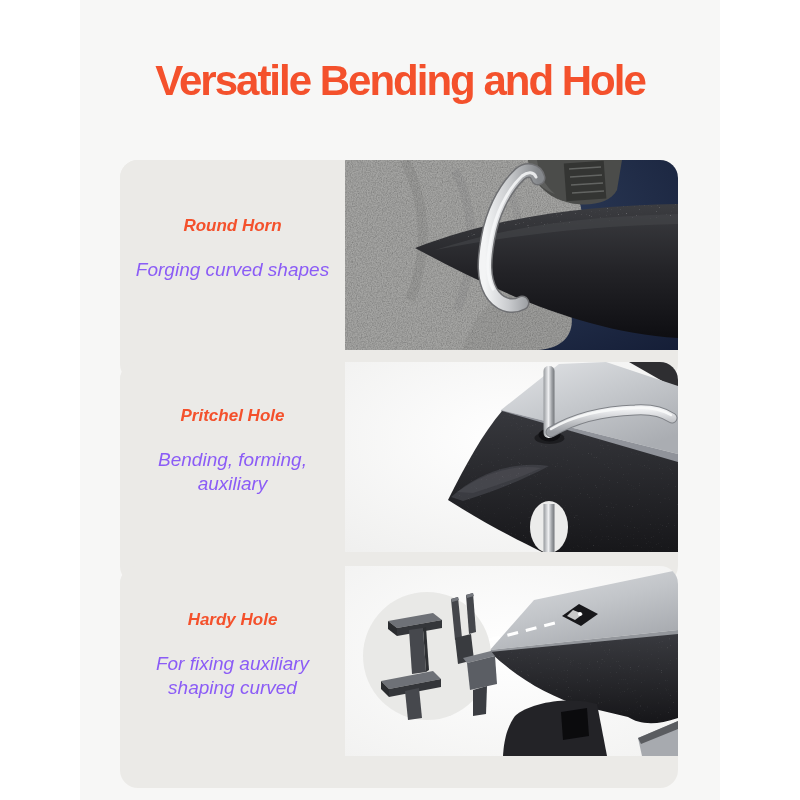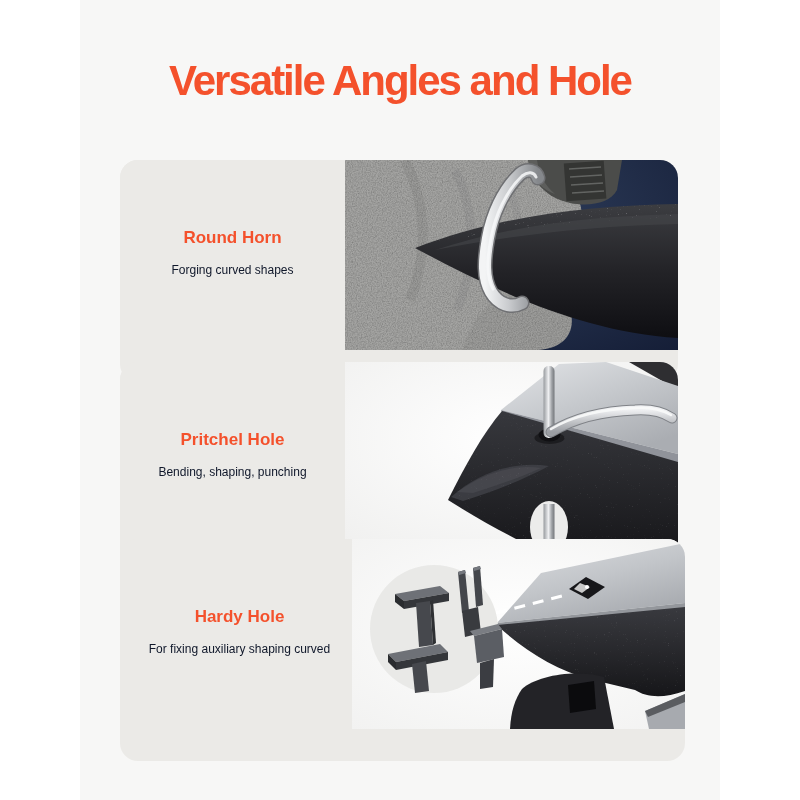--- a/index.html
+++ b/index.html
@@ -2,38 +2,38 @@
 <html><head>
 <meta charset="utf-8">
 <style>
   html,body{margin:0;padding:0;}
   body{width:800px;height:800px;background:#ffffff;font-family:"Liberation Sans",sans-serif;}
   .page{position:relative;width:800px;height:800px;background:#ffffff;overflow:hidden;}
   .content-strip{position:absolute;left:80px;top:0;width:640px;height:800px;background:#f7f7f6;}
   .page-title{position:absolute;left:0;top:58px;width:800px;margin:0;text-align:center;
     font-size:42px;font-weight:bold;letter-spacing:-2px;color:#f4512c;line-height:1.1;}
   .card{position:absolute;left:120px;width:558px;height:222px;border-radius:18px;overflow:hidden;
-    display:flex;background:#ebeae7;}
+    display:flex;background:#ebeae7;font-style:italic;}
   .card.c1{top:160px;}
   .card.c2{top:362px;}
-  .card.c3{top:539px;padding-left:7px;}
+  .card.c3{top:566px;}
   .panel{width:225px;height:190px;display:flex;flex-direction:column;align-items:center;
     justify-content:center;text-align:center;background:#ebeae7;flex:0 0 225px;}
   .panel h2{margin:0 0 10px 0;font-size:17px;font-weight:bold;color:#f4512c;line-height:1.2;}
-  .panel p{margin:0;max-width:205px;font-size:12px;color:#0f172a;line-height:24px;}
+  .panel p{margin:12px;max-width:205px;font-size:19px;color:#8b5cf6;line-height:24px;}
   .photo{width:333px;height:190px;flex:0 0 333px;}
   .photo svg{display:block;}
 </style>
 </head>
 <body>
 
 <div class="page">
   <div class="content-strip"></div>
 
-  <h1 class="page-title">Versatile Angles and Hole</h1>
+  <h1 class="page-title">Versatile Bending and Hole</h1>
 
   <section class="card c1">
     <div class="panel">
       <h2>Round Horn</h2>
       <p>Forging curved shapes</p>
     </div>
     <div class="photo">
       <svg width="333" height="190" viewBox="0 0 333 190" xmlns="http://www.w3.org/2000/svg">
         <defs>
           <radialGradient id="n1bg" cx="35%" cy="30%" r="95%">
@@ -100,21 +100,21 @@
           <path d="M193,18 C191,10 182,8 175,14 C158,30 147,55 143,78 C139,100 138,118 146,132 C153,144 166,149 177,143" stroke="url(#n1hook)" stroke-width="12"></path>
           <path d="M191,17 C189,12 183,11 177,16 C161,31 150,56 146,78 C142,99 141,116 148,129" stroke="#f7f8f9" stroke-width="3" opacity="0.85"></path>
         </g>
       </svg>
     </div>
   </section>
 
   <section class="card c2">
     <div class="panel">
       <h2>Pritchel Hole</h2>
-      <p>Bending, shaping, punching</p>
+      <p>Bending, forming, auxiliary</p>
     </div>
     <div class="photo">
       <svg width="333" height="190" viewBox="0 0 333 190" xmlns="http://www.w3.org/2000/svg">
         <defs>
           <radialGradient id="n2bg" cx="50%" cy="40%" r="80%">
             <stop offset="0%" stop-color="#ffffff"></stop>
               <stop offset="100%" stop-color="#efefee"></stop>
           </radialGradient>
           <linearGradient id="n2steel" x1="0" y1="0" x2="0.7" y2="1">
             <stop offset="0%" stop-color="#e2e4e7"></stop>

